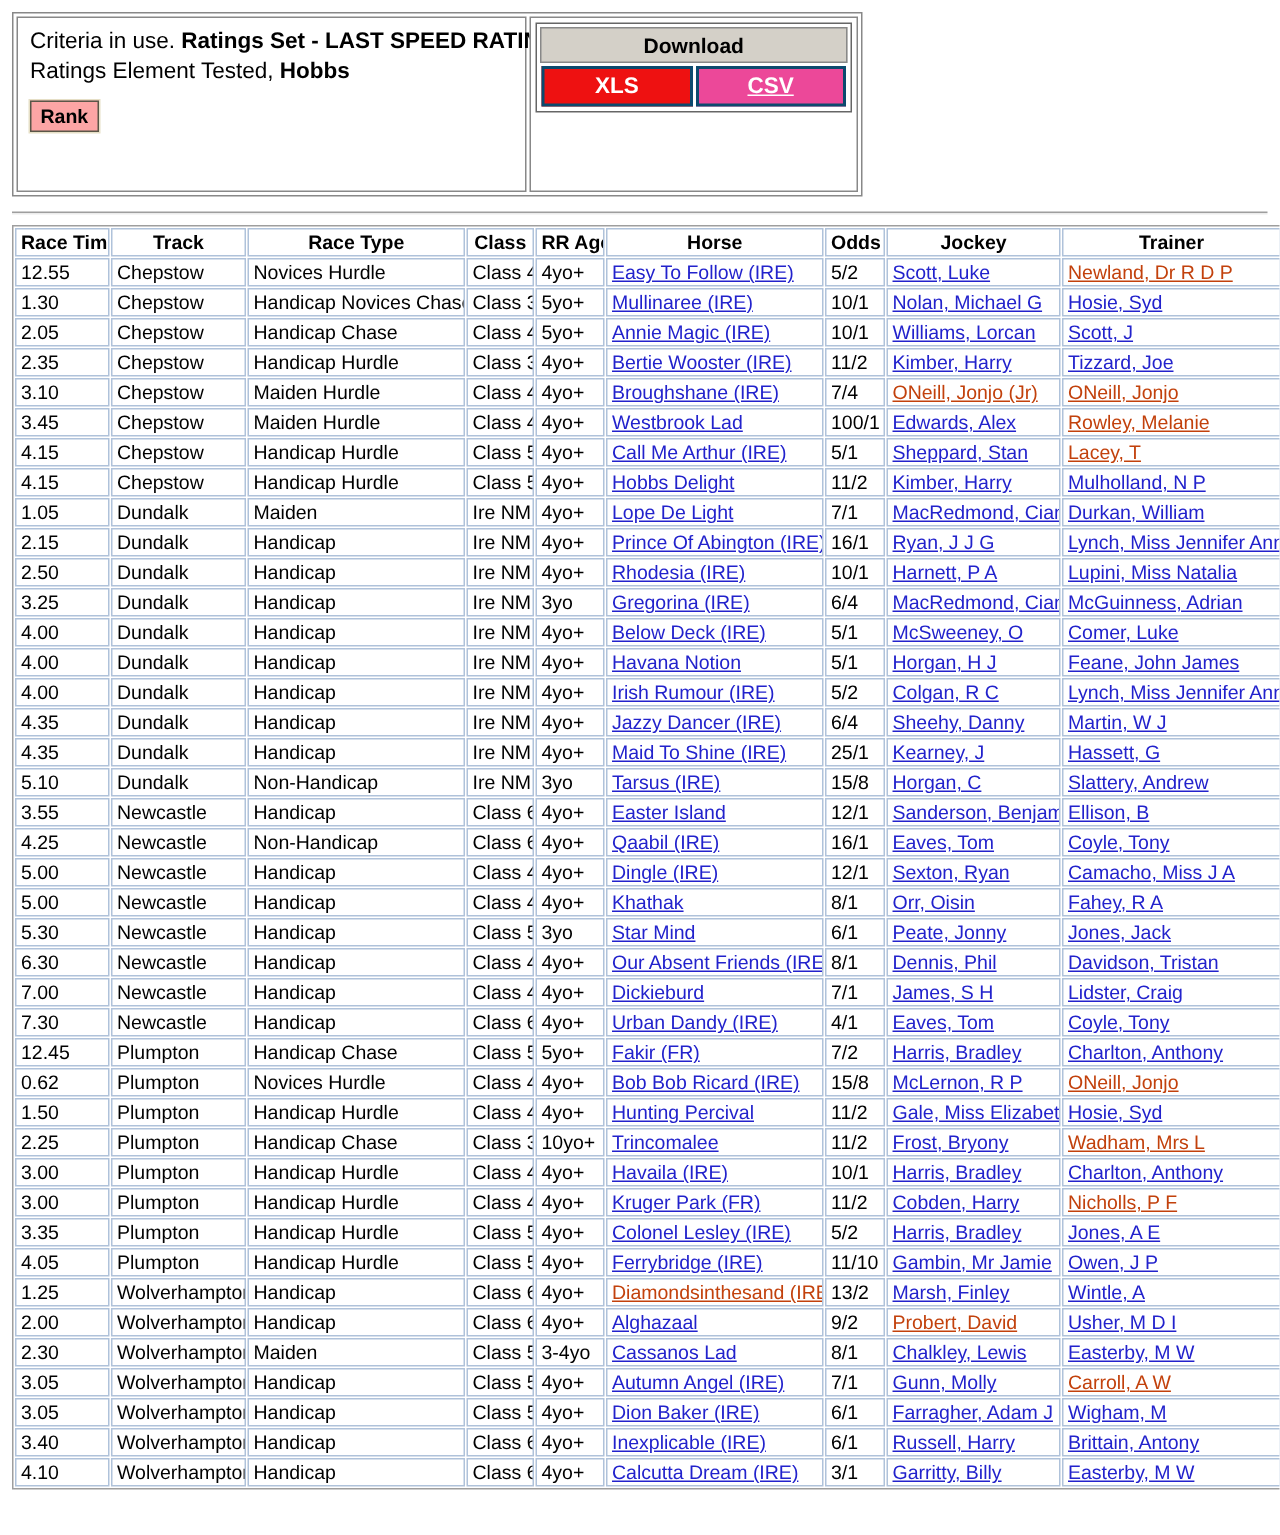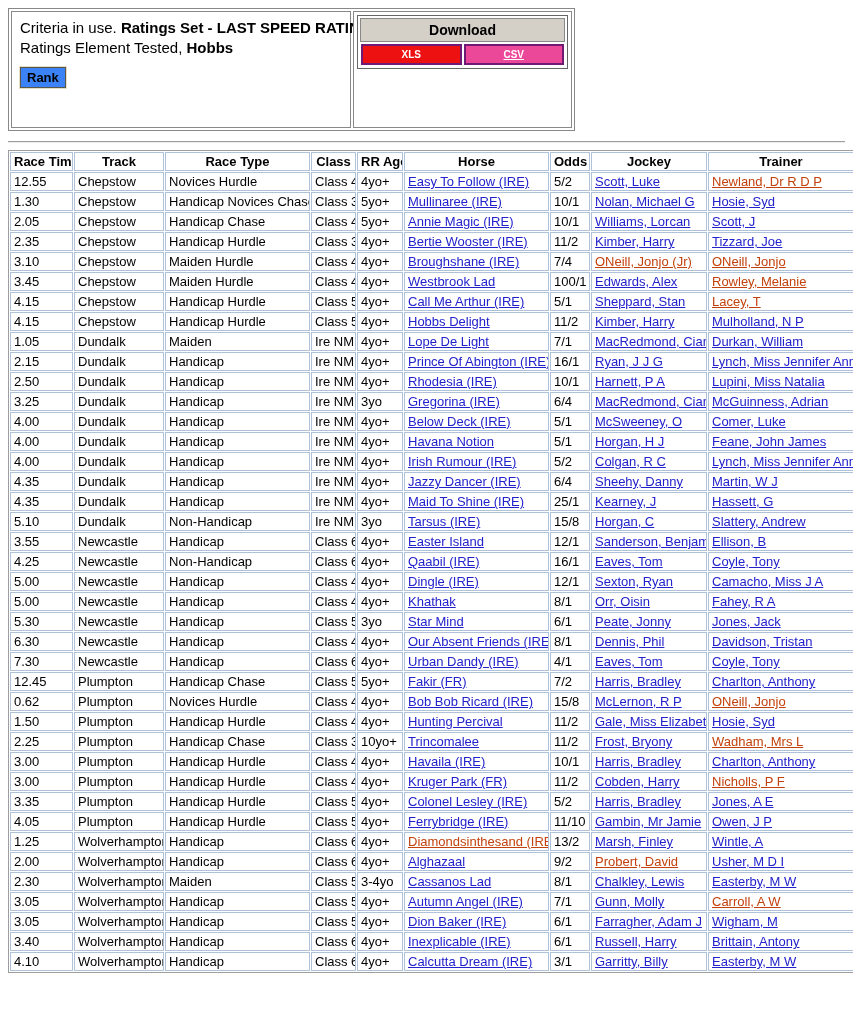--- a/index.html
+++ b/index.html
@@ -37,21 +37,21 @@
   }
   .criteria-line b { font-weight: bold; }
 
   .btn-row { margin-top: 9px; }
   .ui-btn {
     display: inline-block;
     font-family: "Liberation Sans", sans-serif;
     font-size: 13px;
     font-weight: bold;
     color: #000;
-    background: #3b82f6;
+    background: #fca5a5;
     border: 1px solid #5a5648;
     box-shadow: 0 0 0 1px #e6dfc6;
     padding: 2px 6px;
     margin-right: 3px;
     cursor: pointer;
     line-height: 15px;
   }
 
   .dl-table {
     border: 1px solid #666;
@@ -63,23 +63,23 @@
     background: #d4d0c8;
     text-align: center;
     font-size: 14px;
     font-weight: bold;
     padding: 3px 0;
     margin: 1px;
   }
   .dl-buttons { display: flex; margin: 1px; }
   .dl-btn {
     flex: 1;
-    border: 2px solid #701a75;
+    border: 2px solid #0c4a6e;
     color: #fff;
-    font-size: 10px;
+    font-size: 15px;
     font-weight: bold;
     text-align: center;
     padding: 3px 0;
     margin: 1px;
     cursor: pointer;
     text-decoration: none;
     display: block;
   }
   .dl-btn.xls { background: #ee1111; }
   .dl-btn.csv { background: #ec4899; text-decoration: underline; }
@@ -432,20 +432,31 @@
         <td>Newcastle</td>
         <td>Handicap</td>
         <td>Class 4</td>
         <td>4yo+</td>
         <td><a href="#">Our Absent Friends (IRE)</a></td>
         <td>8/1</td>
         <td><a href="#">Dennis, Phil</a></td>
         <td><a href="#">Davidson, Tristan</a></td>
       </tr>
       <tr>
+        <td>7.00</td>
+        <td>Newcastle</td>
+        <td>Handicap</td>
+        <td>Class 4</td>
+        <td>4yo+</td>
+        <td><a href="#">Dickieburd</a></td>
+        <td>7/1</td>
+        <td><a href="#">James, S H</a></td>
+        <td><a href="#">Lidster, Craig</a></td>
+      </tr>
+      <tr>
         <td>7.30</td>
         <td>Newcastle</td>
         <td>Handicap</td>
         <td>Class 6</td>
         <td>4yo+</td>
         <td><a href="#">Urban Dandy (IRE)</a></td>
         <td>4/1</td>
         <td><a href="#">Eaves, Tom</a></td>
         <td><a href="#">Coyle, Tony</a></td>
       </tr>

